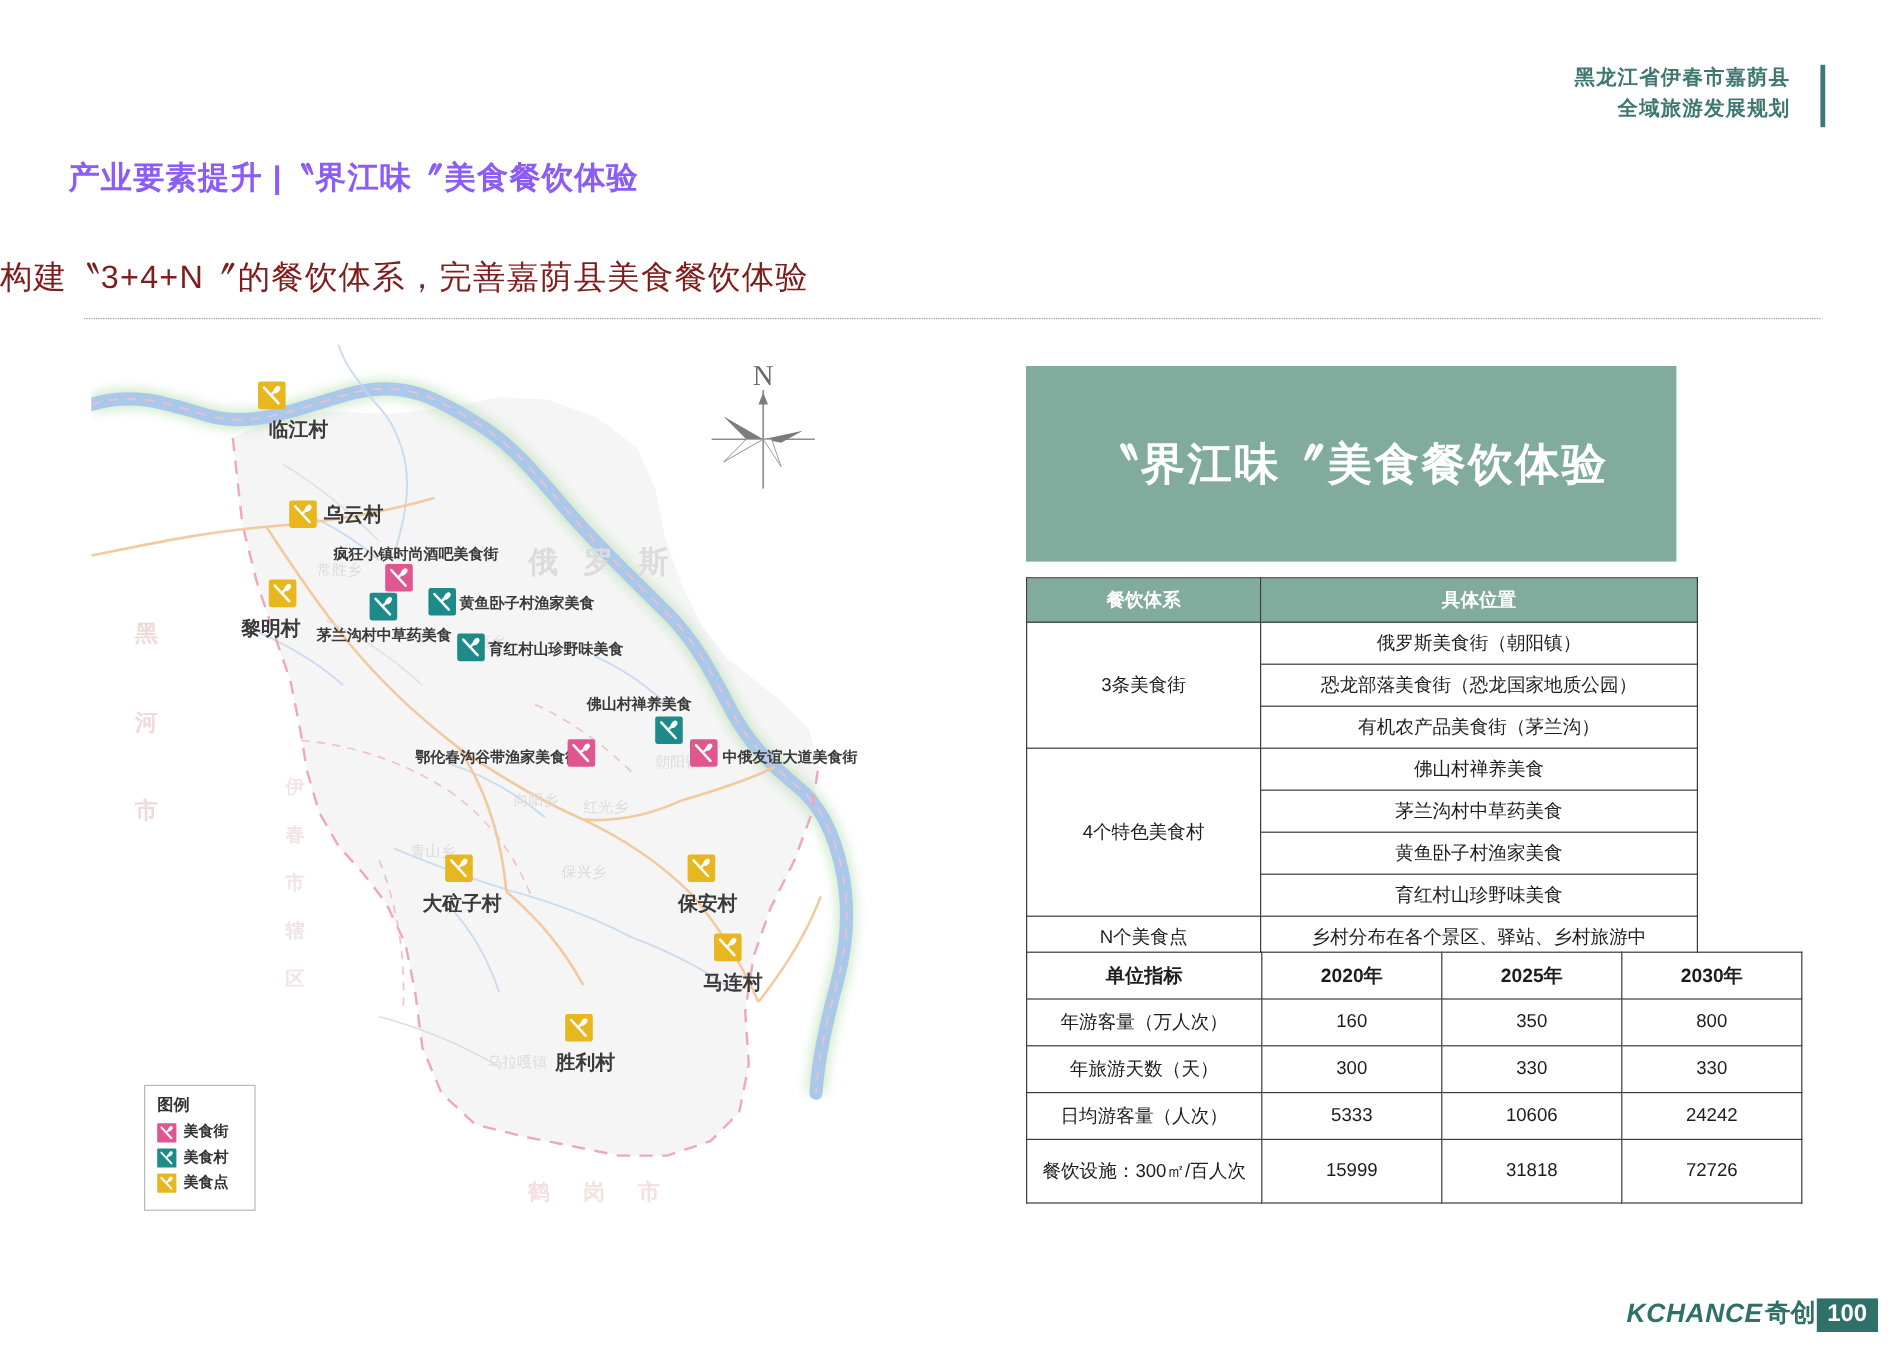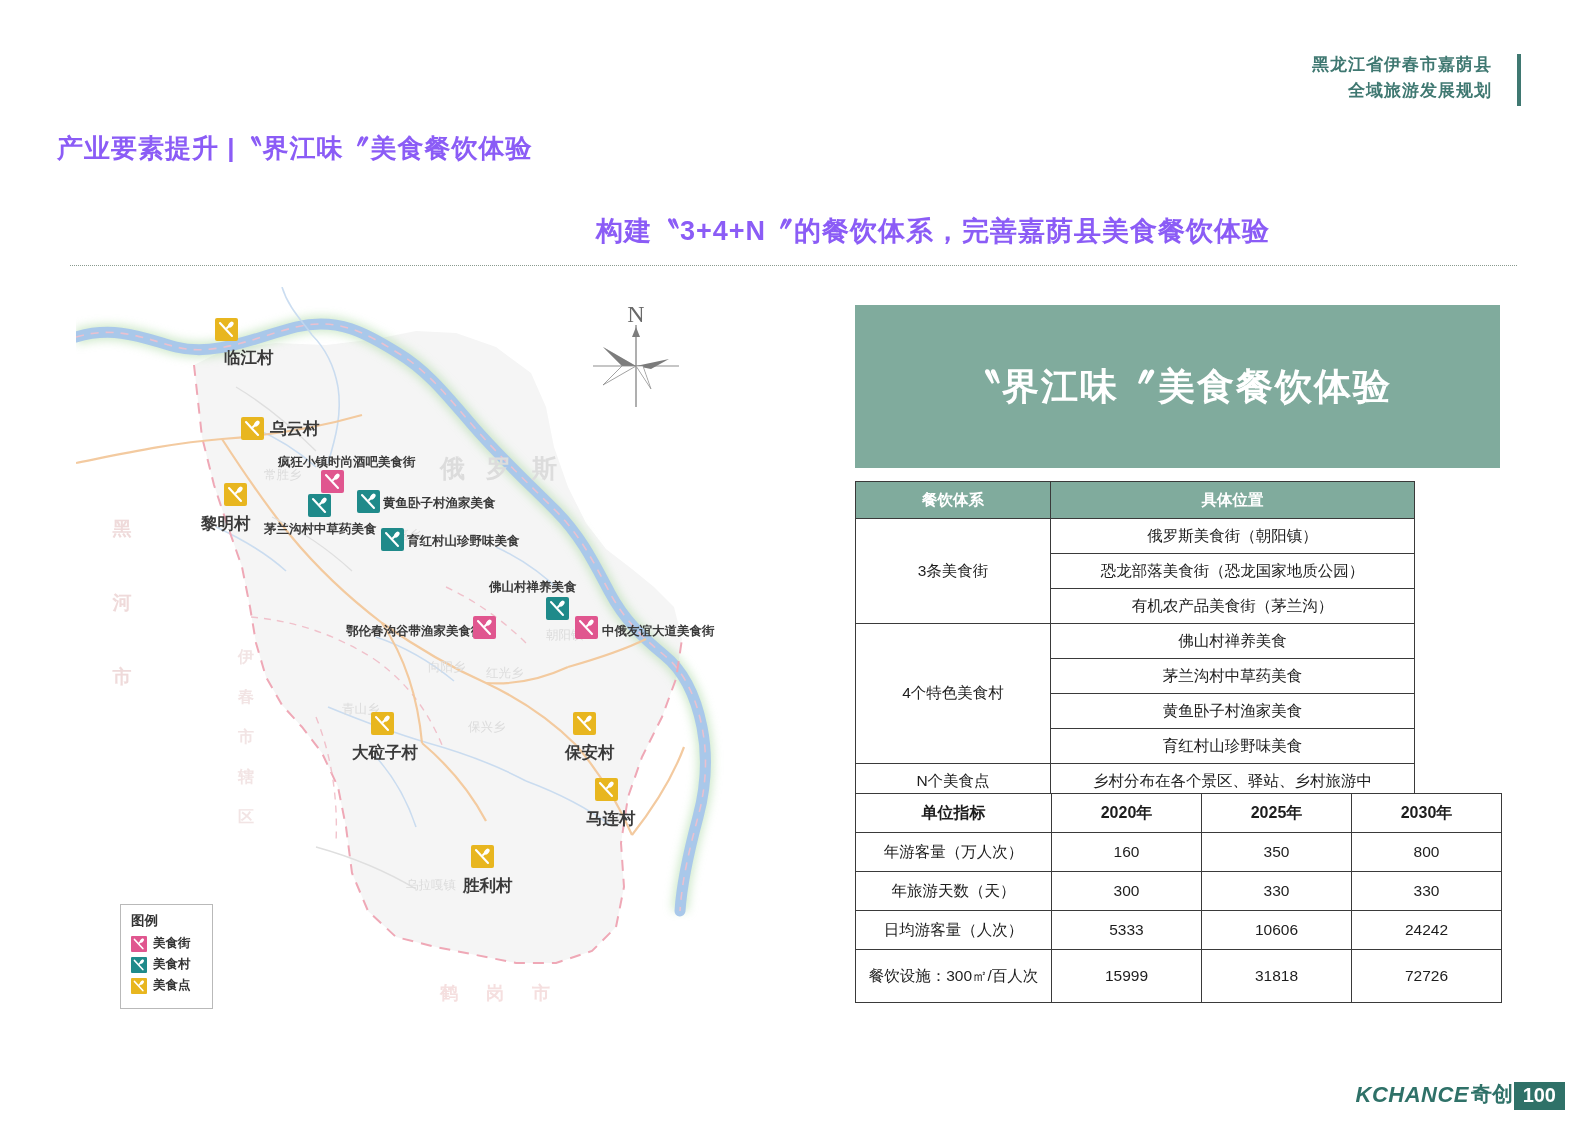--- a/index.html
+++ b/index.html
@@ -25,22 +25,22 @@
   }
 
   
   .page-title{
     position:absolute;left:57px;top:131px;
     font-size:26px;font-weight:bold;color:#8b5cf6;letter-spacing:1px;
   }
 
   
   .sub-title{
-    position:absolute;left:0;top:213px;width:1270px;text-align:right;
-    font-size:27px;font-weight:bold;color:#8b5cf6;letter-spacing:1px;
+    position:absolute;left:0;top:213px;width:1270px;text-align:left;
+    font-size:27px;font-weight:normal;color:#7f1d1d;letter-spacing:1px;
   }
   .divider{
     position:absolute;left:70px;top:265px;width:1447px;height:0;
     border-top:1.5px dotted #8a9a8f;
   }
 
   
   .map-panel{
     position:absolute;left:76px;top:287px;width:745px;height:755px;
     background:#ffffff;overflow:hidden;
@@ -85,21 +85,21 @@
     padding:7px 0 0 10px;
   }
   .legend .lg-title{font-size:13.5px;color:#333;font-weight:bold;margin-bottom:5px;}
   .legend .lg-row{display:flex;align-items:center;margin-bottom:4px;}
   .legend .lg-sw{width:16px;height:16px;border-radius:1px;margin-right:6px;}
   .legend .lg-sw svg{display:block;width:16px;height:16px;}
   .legend .lg-txt{font-size:12.5px;color:#333;font-weight:bold;}
 
   
   .green-banner{
-    position:absolute;left:855px;top:305px;width:645px;height:163px;
+    position:absolute;left:855px;top:305px;width:542px;height:163px;
     background:#80ab9d;display:flex;align-items:center;justify-content:center;
   }
   .green-banner .gb-text{
     color:#ffffff;font-size:37px;font-weight:bold;letter-spacing:2px;
   }
 
   table{border-collapse:collapse;}
 
   .tbl-sys{
     position:absolute;left:855px;top:481px;width:560px;

